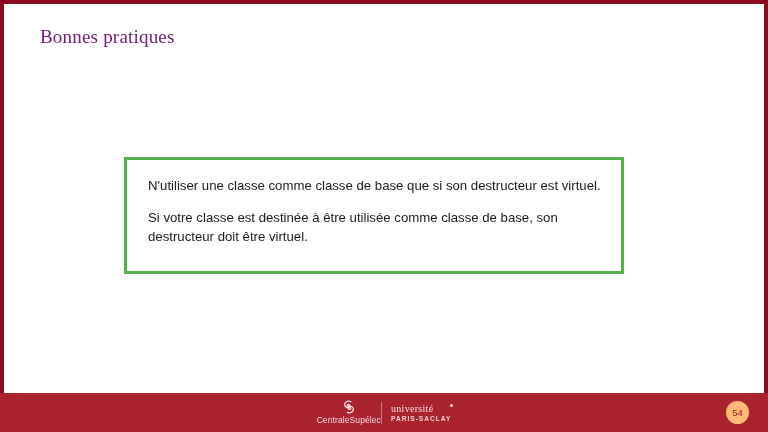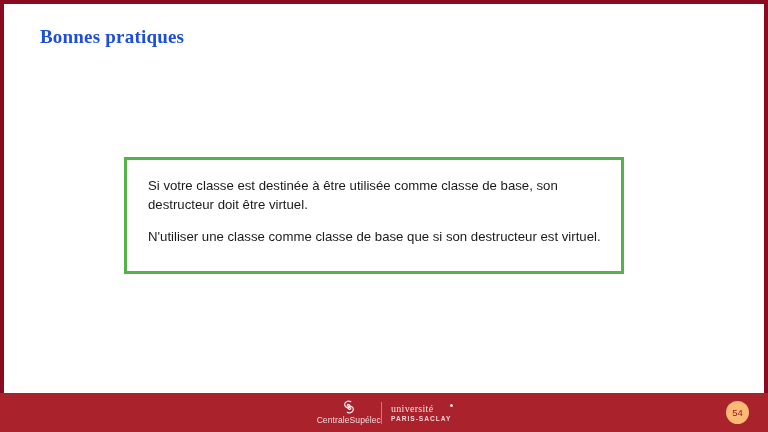--- a/index.html
+++ b/index.html
@@ -26,23 +26,23 @@
   .edge-top    { left: 0; top: 0; width: 768px; height: 4px; }
   .edge-left   { left: 0; top: 0; width: 4px; height: 432px; }
   .edge-right  { right: 0; top: 0; width: 4px; height: 432px; }
 
   
   .slide-title {
     position: absolute;
     left: 40px;
     top: 26px;
     font-family: "Liberation Serif", serif;
-    font-weight: bold;
+    font-weight: normal;
     font-size: 19px;
-    color: #1d4ed8;
+    color: #701a75;
     letter-spacing: 0.2px;
     white-space: nowrap;
   }
 
   
   .content-box {
     position: absolute;
     left: 124px;
     top: 157px;
     width: 500px;
@@ -164,22 +164,22 @@
 
 <div id="slide">
 
   <div class="edge edge-top"></div>
   <div class="edge edge-left"></div>
   <div class="edge edge-right"></div>
 
   <div class="slide-title">Bonnes pratiques</div>
 
   <div class="content-box">
+    <p class="box-para">N'utiliser une classe comme classe de base que si son destructeur est virtuel.</p>
     <p class="box-para">Si votre classe est destinée à être utilisée comme classe de base, son destructeur doit être virtuel.</p>
-    <p class="box-para">N'utiliser une classe comme classe de base que si son destructeur est virtuel.</p>
   </div>
 
   <div class="footer-bar"></div>
 
   <div class="footer-logos">
 
     <div class="logo-cs">
       <span class="swirl">
         <svg width="18" height="14" viewBox="0 0 36 28" xmlns="http://www.w3.org/2000/svg">
           <path d="M21.5 3.2c-4.6-2.2-9.9-0.6-11.6 3.4-1.5 3.6 0.5 7.4 4.3 8.6 2.6 0.8 5-0.2 5.7-2.1 0.6-1.7-0.4-3.4-2.2-3.9-1.3-0.4-2.5 0.1-2.9 1.1-0.3 0.8 0.1 1.6 1 1.9l0.6 0.2" fill="none" stroke="#f4e3e5" stroke-width="2.6" stroke-linecap="round"></path>

